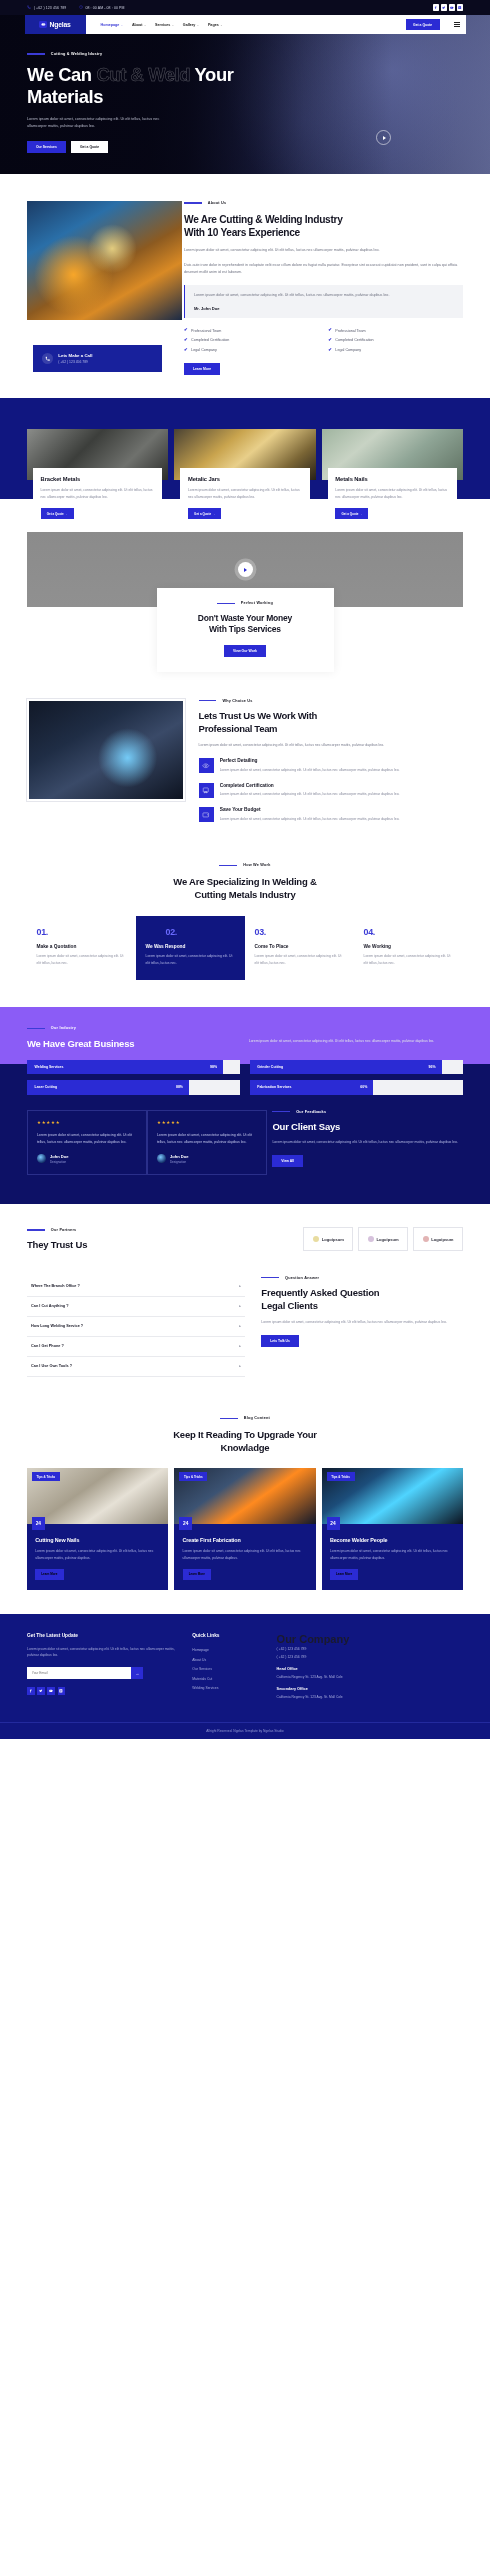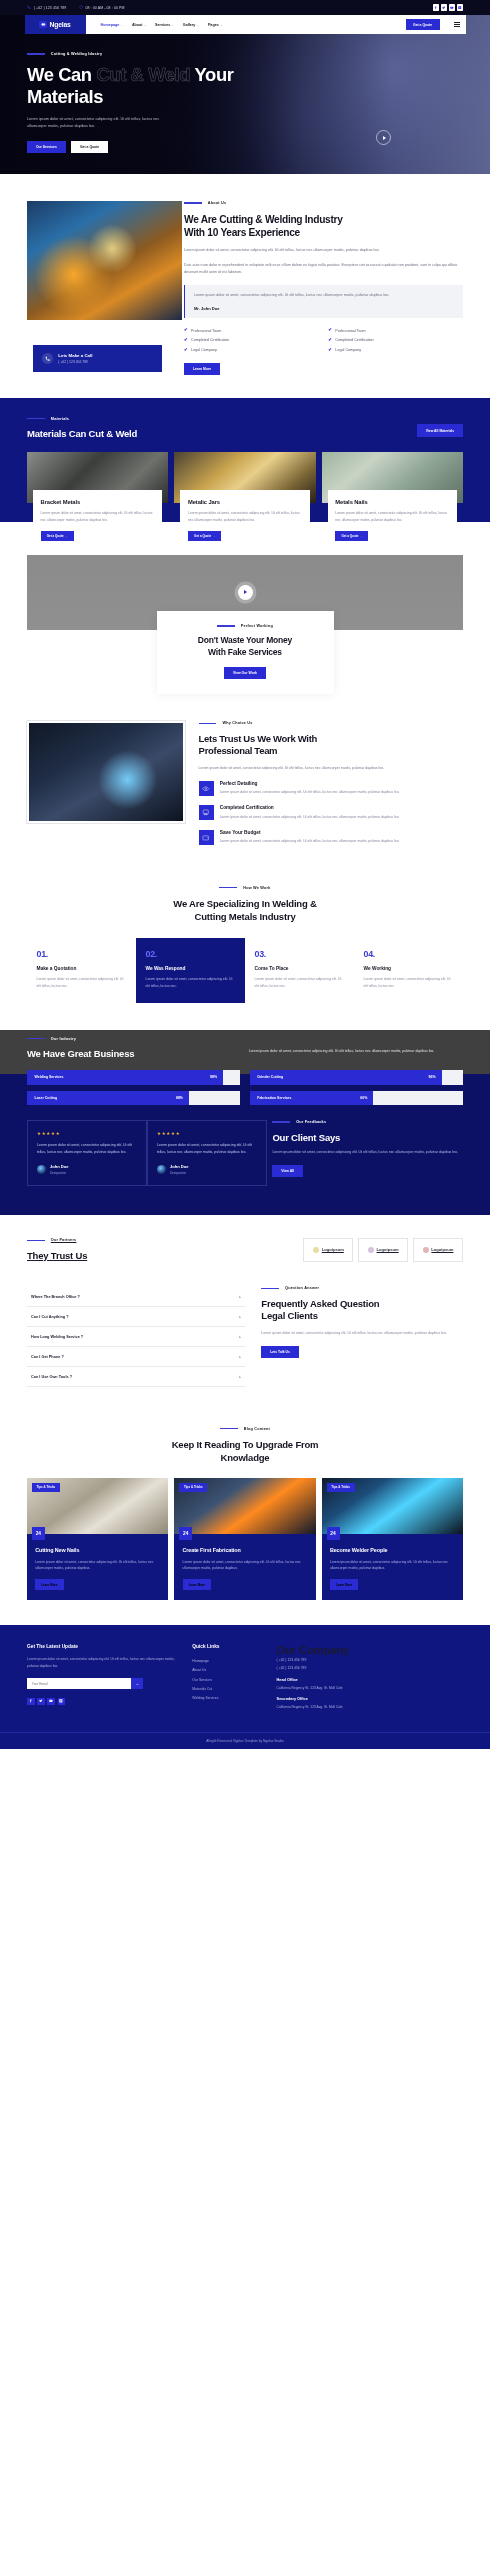--- a/index.html
+++ b/index.html
@@ -181,28 +181,28 @@
   .wrow p { font-size:3.4px;color:#84879a;line-height:1.9;margin-top:3.4px; }
 
   
   .hww { padding:17.7px 0 27px; text-align:center; }
   .hww .eyebrow { justify-content:center; }
   .hww h2 { font-size:9.5px;line-height:1.38;font-weight:bold;color:#141422;letter-spacing:-0.2px; }
   .steps { width:436px;margin:15px auto 0;display:flex;gap:0; }
   .step { flex:1;padding:11px 9.5px 13.6px;text-align:left; }
   .step.on { background:#101680; }
   .step .num { font-size:8.9px;font-weight:bold;color:#3b3bd6;letter-spacing:-0.3px; }
-  .step.on .num { color:#6b6bff; }
+  .step.on .num { color:#6b6bff;margin-left:20px; }
   .step h4 { font-size:4.8px;font-weight:bold;color:#141422;margin-top:6.8px; }
   .step.on h4 { color:#fff; }
   .step p { font-size:3.4px;color:#8a8d9e;line-height:1.95;margin-top:4.8px; }
   .step.on p { color:#b3b8e6; }
 
   
-  .industry { background:#404040; padding:7px 0 0; }
+  .industry { background:#8b5cf6; padding:19px 0 0; }
   .ind-top { width:436px;margin:0 auto;display:flex;gap:17.7px;align-items:flex-start; }
   .ind-top h2 { font-size:9.5px;font-weight:bold;color:#fff;letter-spacing:-0.2px;margin-top:6.1px; }
   .ind-top .ip { flex:1;font-size:3.5px;color:#e2e3e8;line-height:1.95;padding-top:11.6px; }
   .skills { width:436px;margin:11px auto 0;display:grid;grid-template-columns:1fr 1fr;gap:6.1px 9.5px; }
   .skill { height:14.3px;background:#f1f2f5;position:relative;display:flex;align-items:center; }
   .skill .fill { position:absolute;left:0;top:0;bottom:0;background:#2b2bd4; }
   .skill .sl { position:relative;z-index:2;font-size:3.5px;font-weight:bold;color:#fff;padding-left:7.5px; }
   .skill .sv { position:absolute;z-index:2;font-size:3.5px;font-weight:bold;color:#fff;transform:translateX(-100%);padding-right:6.1px; }
   .stats { width:436px;margin:12.3px auto 0;background:#3b3bf5;display:flex;padding:15px 0 17.7px;position:relative;z-index:2; }
   .stat { flex:1;text-align:center; }
@@ -221,21 +221,21 @@
     background:radial-gradient(circle at 40% 35%,#7ec8ff,#1b3d7a 65%,#0a1534); }
   .tauth .n { font-size:4.1px;font-weight:bold;color:#fff; }
   .tauth .d { font-size:3.1px;color:#8e94d4;margin-top:1.4px; }
   .testi-right { flex:1;padding-left:5.4px; }
   .testi-right .eyebrow .lbl { color:#fff; }
   .testi-right h2 { font-size:9.5px;font-weight:bold;color:#fff;letter-spacing:-0.2px;margin-top:5.4px; }
   .testi-right p { font-size:3.5px;color:#b9bee6;line-height:1.95;margin-top:6.8px; }
   .testi-right .btn { margin-top:8.9px; }
 
   
-  .partners { padding:23px 0 17.7px;display:flex;align-items:center;width:436px;margin:0 auto;gap:9.5px;text-decoration:underline; }
+  .partners { padding:23px 0 17.7px;display:flex;align-items:center;width:436px;margin:0 auto;gap:9.5px; }
   .partners h2 { font-size:9.5px;font-weight:bold;color:#141422;letter-spacing:-0.2px;margin-top:5.4px; }
   .plogos { margin-left:auto;display:flex;gap:4.8px; }
   .plogo { width:50px;height:24px;border:0.7px solid #e3e4ea;display:flex;align-items:center;justify-content:center;gap:2.7px; }
   .plogo .pm { width:6.1px;height:6.1px;border-radius:50%; }
   .plogo .pt { font-size:4.1px;font-weight:bold;color:#2d2d3a; }
 
   
   .faq { width:436px;margin:0 auto;display:flex;gap:16.3px;padding:6.8px 0 26px; }
   .faq-left { width:218px; }
   .fq { display:flex;align-items:center;padding:7.5px 4.1px;border-bottom:0.7px solid #e9eaee;font-size:3.8px;font-weight:bold;color:#20202e;cursor:pointer; }
@@ -445,30 +445,20 @@
         <span class="feat">
             <span class="ck">✔</span>
             <span>Legal Company</span>
           </span>
       </div>
       <button class="btn btn-pri">Learn More</button>
     </div>
   </section>
 
   <section class="materials">
-    <div class="mat-head">
-      <div>
-        <div class="eyebrow">
-          <span class="bar"></span>
-          <span class="lbl">Materials</span>
-        </div>
-        <h2>Materials Can Cut &amp; Weld</h2>
-      </div>
-      <button class="btn btn-pri">View All Materials</button>
-    </div>
     <div class="mat-cards">
       <div class="mcard">
         <div class="mcard-img m1"></div>
         <div class="mcard-body">
           <h3>Bracket Metals</h3>
           <p>Lorem ipsum dolor sit amet, consectetur adipiscing elit. Ut elit tellus, luctus nec ullamcorper mattis, pulvinar dapibus leo.</p>
           <button class="btn btn-pri">Get a Quote →</button>
         </div>
       </div>
       <div class="mcard">
@@ -495,21 +485,21 @@
     <div class="video-strip">
       <div class="vplay">
           <i></i>
         </div>
     </div>
     <div class="cta-card">
       <div class="eyebrow dark">
         <span class="bar"></span>
         <span class="lbl">Perfect Working</span>
       </div>
-      <h2><span>Don't Waste Your Money</span><br><span>With Fake Services</span></h2>
+      <h2><span>Don't Waste Your Money</span><br><span>With Tips Services</span></h2>
       <button class="btn btn-pri">View Our Work</button>
     </div>
   </section>
 
   <section class="why">
     <div class="why-left">
       <div class="why-img"></div>
     </div>
     <div class="why-right">
       <div class="eyebrow dark">
@@ -715,21 +705,21 @@
       <p>Lorem ipsum dolor sit amet, consectetur adipiscing elit. Ut elit tellus, luctus nec ullamcorper mattis, pulvinar dapibus leo.</p>
       <button class="btn btn-pri">Lets Talk Us</button>
     </div>
   </section>
 
   <section class="blog">
     <div class="eyebrow dark">
       <span class="bar"></span>
       <span class="lbl">Blog Content</span>
     </div>
-    <h2><span>Keep It Reading To Upgrade From</span><br><span>Knowladge</span></h2>
+    <h2><span>Keep It Reading To Upgrade Your</span><br><span>Knowladge</span></h2>
     <div class="bcards">
       <div class="bcard">
         <div class="bimg b1">
           <span class="tag">Tips &amp; Tricks</span>
           <span class="datebox">24</span>
         </div>
         <div class="bbody">
           <h3>Cutting New Nails</h3>
           <p>Lorem ipsum dolor sit amet, consectetur adipiscing elit. Ut elit tellus, luctus nec ullamcorper mattis, pulvinar dapibus.</p>
           <button class="btn">Learn More</button>

